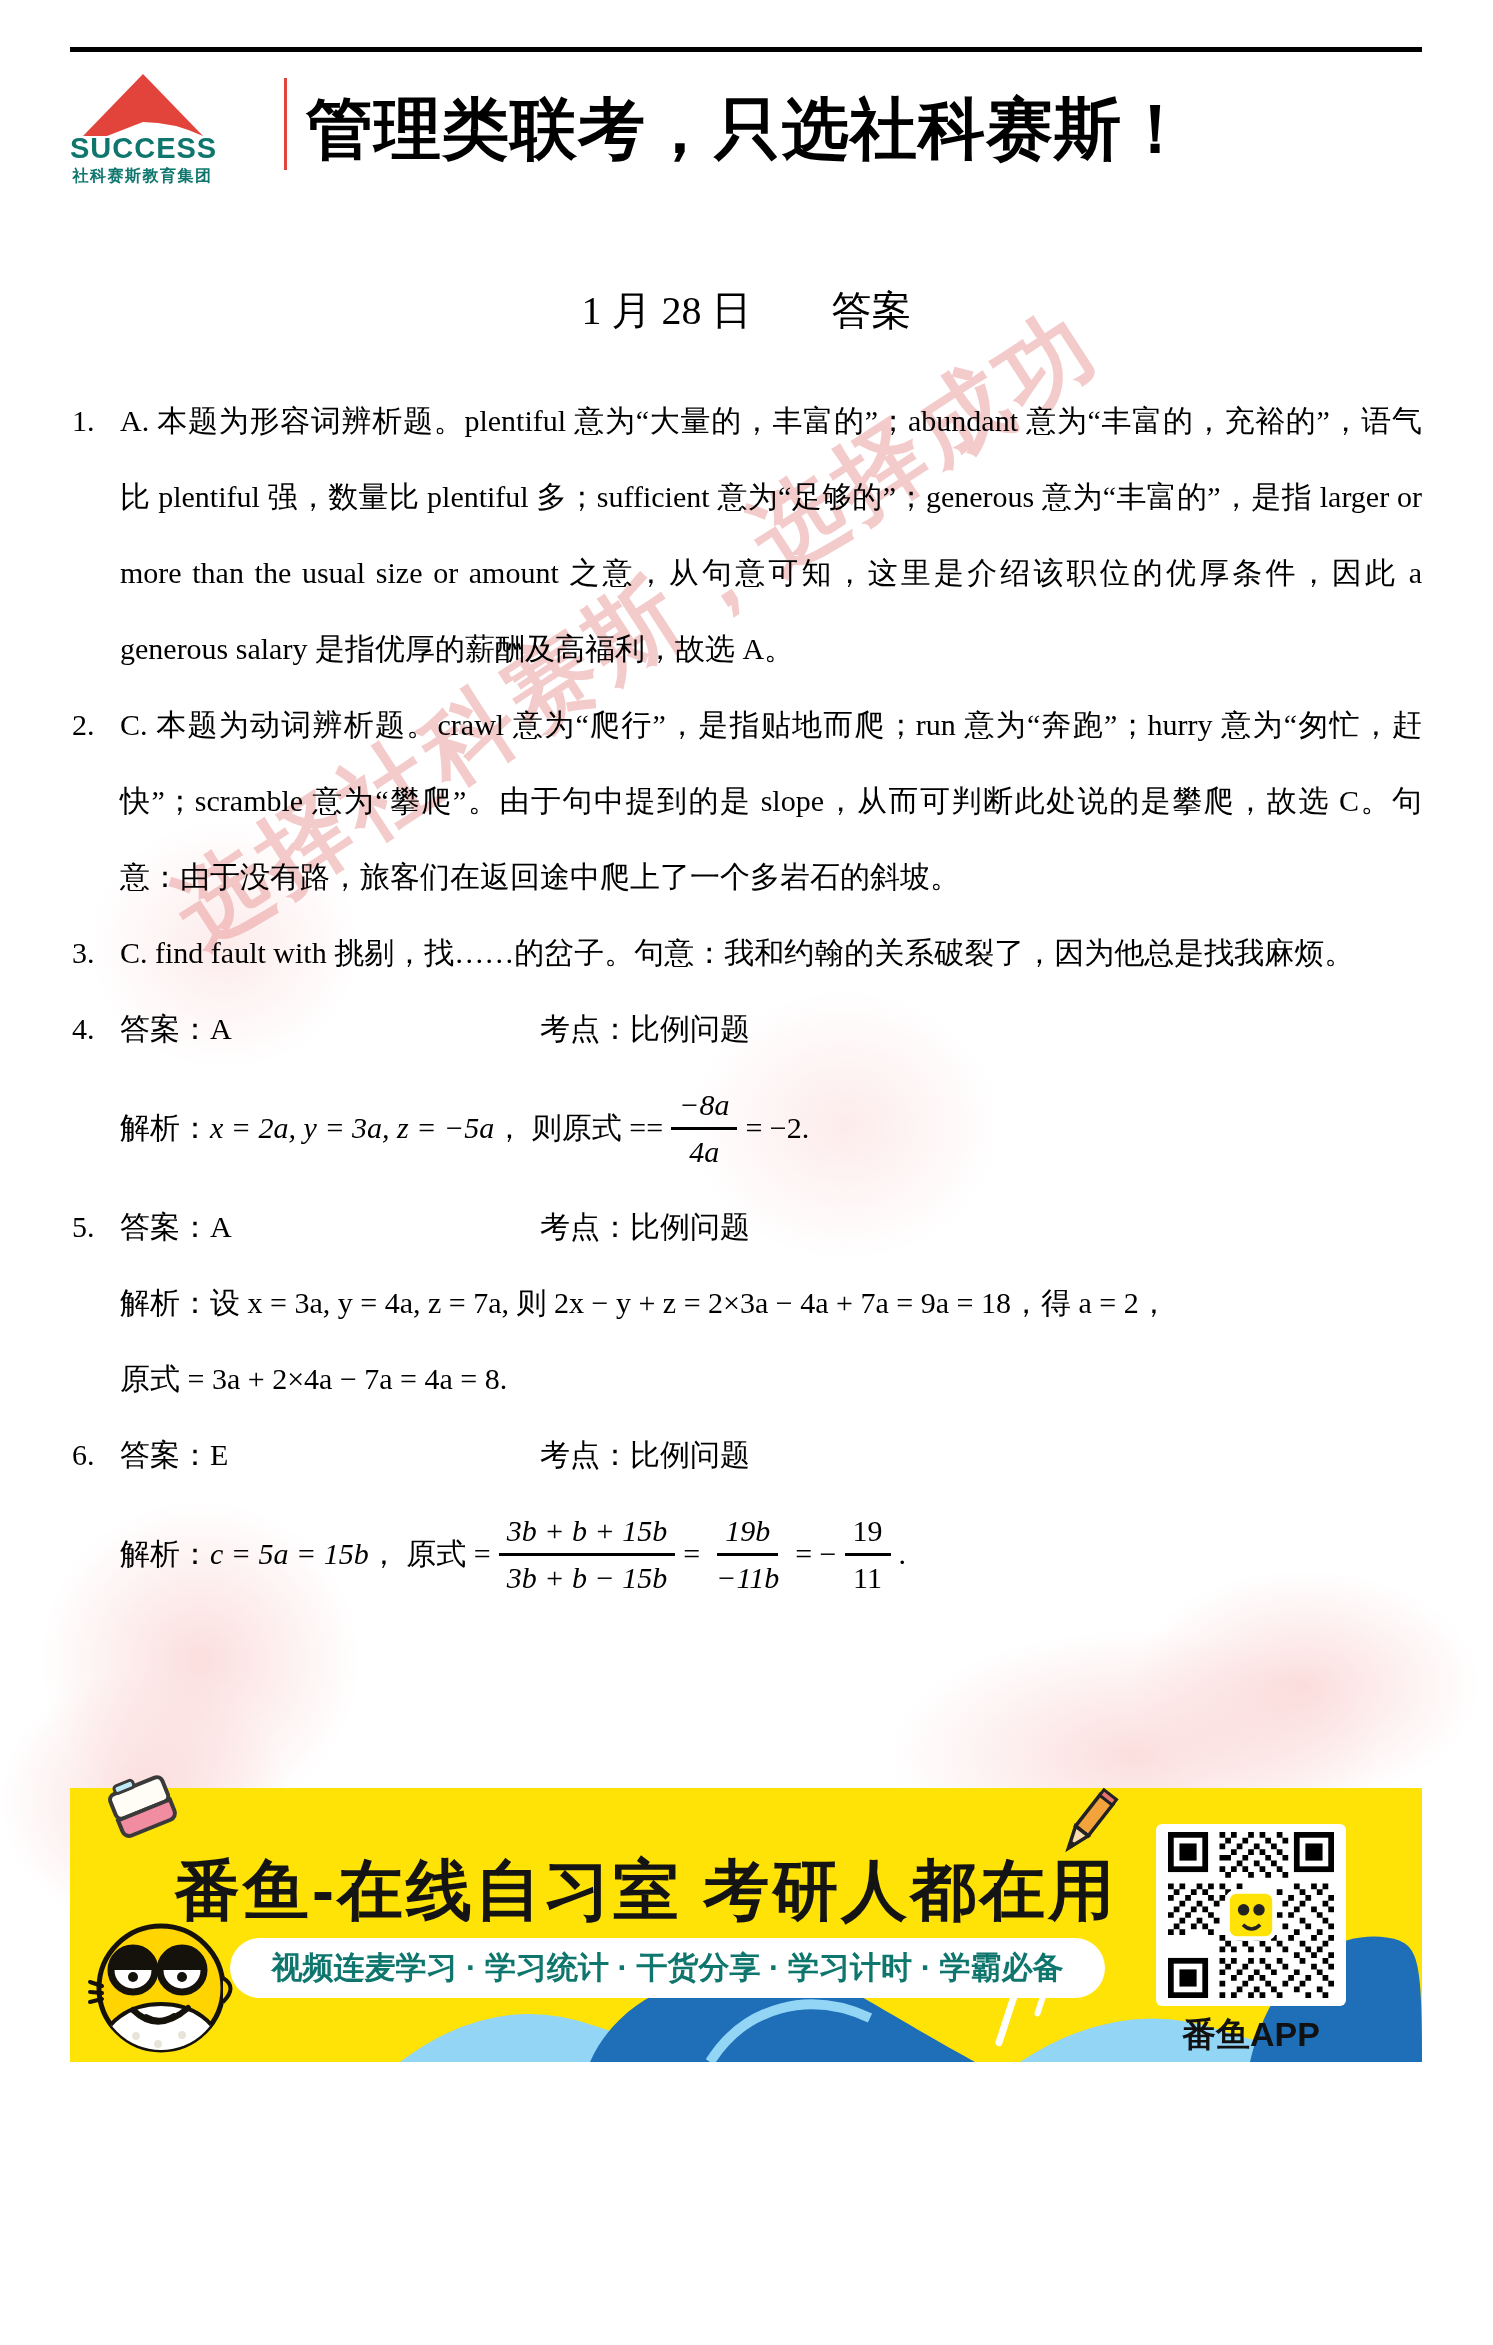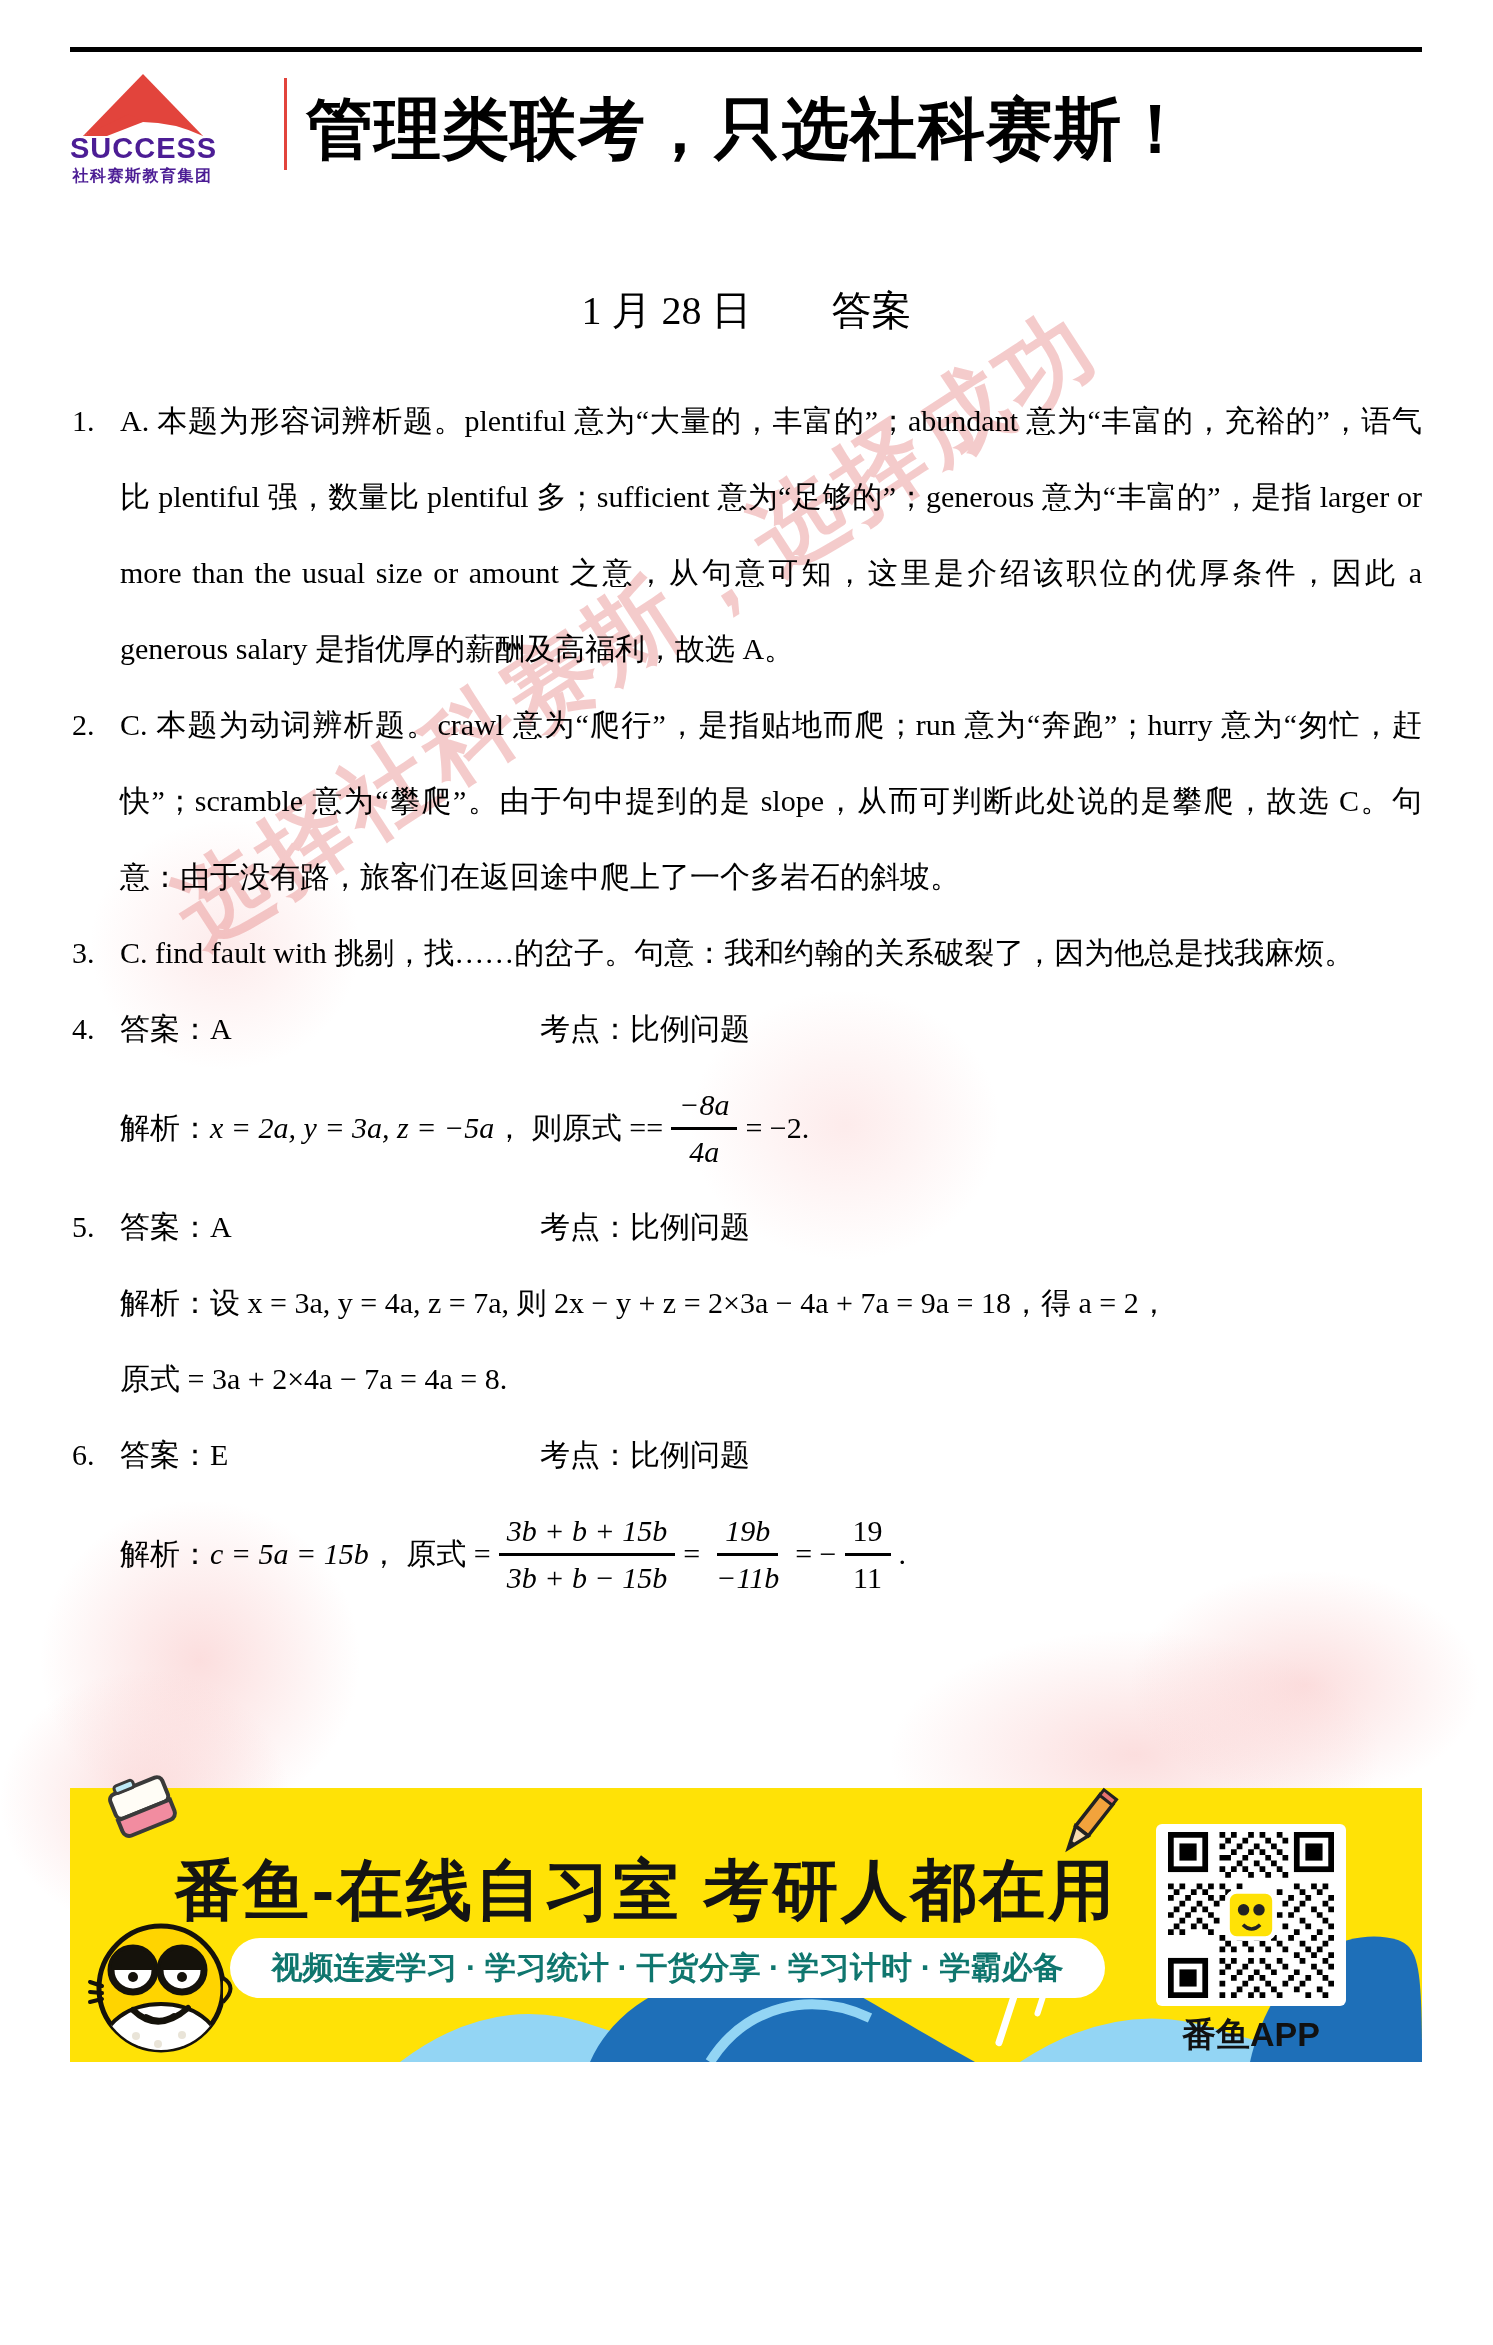--- a/index.html
+++ b/index.html
@@ -15,21 +15,21 @@
     background:radial-gradient(closest-side, rgba(249,195,195,.55), rgba(249,195,195,0));}
   .watermark{
     position:absolute;left:150px;top:870px;z-index:0;
     transform:rotate(-33deg);transform-origin:0 0;
     font-family:"Liberation Sans","DejaVu Sans",sans-serif;
     font-weight:700;font-size:92px;letter-spacing:6px;
     color:rgba(231,140,140,0.45);white-space:nowrap;
   }
   .rule-top{position:absolute;left:70px;top:47px;width:1352px;height:5px;background:#000;}
   .header{position:absolute;left:70px;top:70px;width:1352px;height:110px;z-index:2;}
-  .logo{position:absolute;left:0;top:4px;width:145px;text-align:center;color:#4c1d95;}
+  .logo{position:absolute;left:0;top:4px;width:145px;text-align:center;color:#0f766e;}
   .logo .brand{font-family:"Liberation Sans","DejaVu Sans",sans-serif;font-weight:900;font-size:29px;letter-spacing:1px;line-height:1.0;margin-top:-6px;}
   .logo .brand-sub{font-family:Liberation Serif, serif;font-weight:700;font-size:16px;letter-spacing:1.5px;margin-top:3px;}
   .divider{position:absolute;left:214px;top:8px;width:3px;height:92px;background:#E2443C;}
   .slogan{position:absolute;left:236px;top:14px;
     font-family:"Liberation Sans","DejaVu Sans",sans-serif;
     font-weight:900;font-size:67px;letter-spacing:1px;color:#000000;white-space:nowrap;}
   .doc-title{position:absolute;left:0;top:283px;width:100%;text-align:center;
     font-size:40px;font-weight:500;white-space:pre;z-index:2;}
   .answer-list{position:absolute;left:70px;top:383px;width:1352px;z-index:3;
     font-size:30px;line-height:76px;text-align:justify;}

